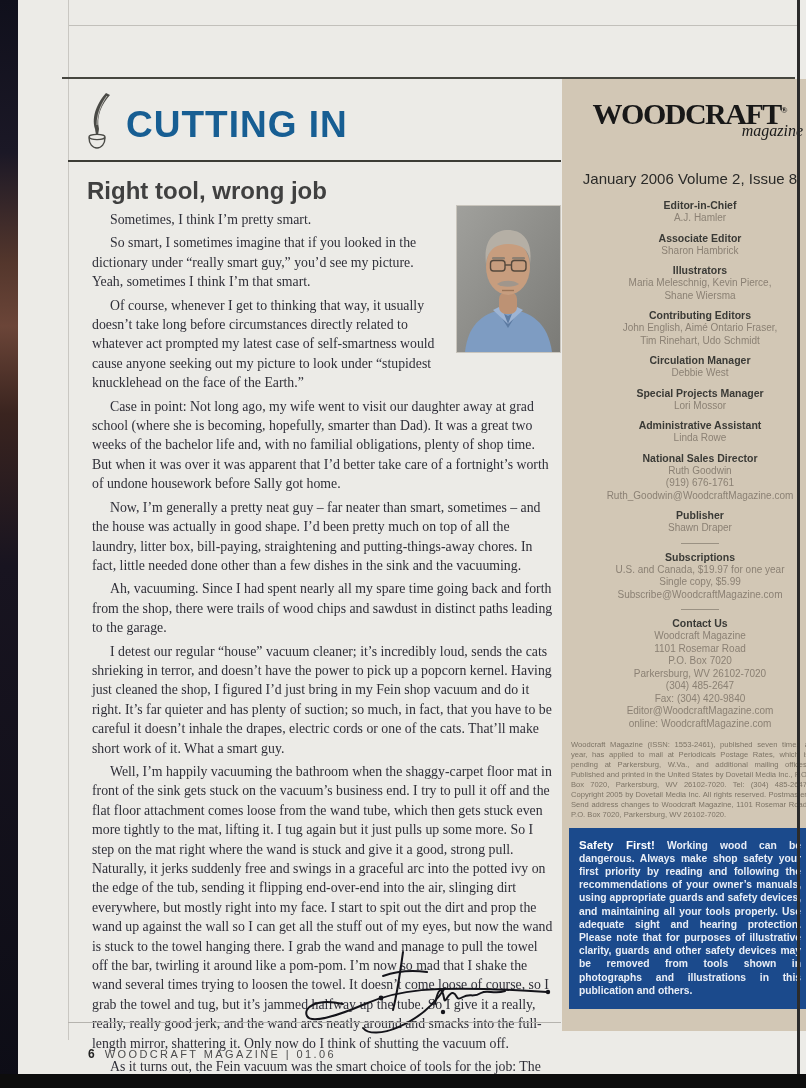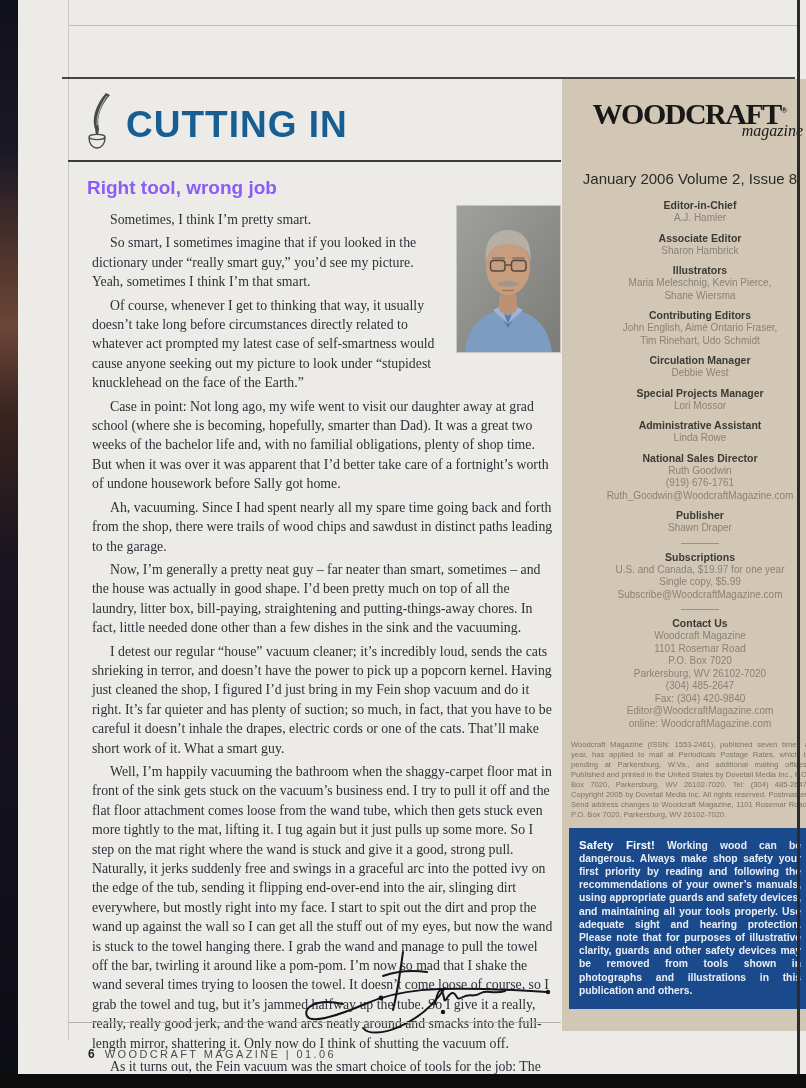--- a/index.html
+++ b/index.html
@@ -16,21 +16,21 @@
   .rule-heavy{position:absolute;left:62px;top:77px;width:733px;height:2px;background:#46463f;}
   .rule-article-bottom{position:absolute;left:68px;top:1022px;width:493px;height:1px;background:#b5b3ae;}
 
   
   .col-header{position:absolute;left:86px;top:92px;display:flex;align-items:flex-start;}
   .quill{width:30px;height:62px;margin-right:10px;}
   .section-title{font-size:37px;font-weight:bold;letter-spacing:1px;color:#175e93;margin-top:12px;}
   .rule-under-header{position:absolute;left:68px;top:160px;width:493px;height:2px;background:#3c3c36;}
 
   
-  .article-title{position:absolute;left:87px;top:177px;font-size:19px;font-weight:bold;color:#8b5cf6;}
+  .article-title{position:absolute;left:87px;top:177px;font-size:24px;font-weight:bold;color:#404040;}
   .article-body{position:absolute;left:88px;top:206px;width:472px;
     font-family:"Liberation Serif","DejaVu Serif",serif;font-size:13.8px;line-height:19.4px;color:#2f2f38;}
   .para{margin:4px;text-indent:18px;}
   .photo-float{float:right;width:103px;height:146px;margin:0 0 8px 14px;
     box-shadow:0 0 0 1px #c9c5bd;background:#8e8e8a;}
   .photo-float svg{display:block;}
   .signature{position:absolute;left:295px;top:946px;}
 
   
   .footer{position:absolute;left:88px;top:1047px;font-size:11px;color:#4c4c4c;letter-spacing:2.4px;}
@@ -113,23 +113,23 @@
     </div>
 
       <p class="para">Sometimes, I think I’m pretty smart.</p>
 
       <p class="para">So smart, I sometimes imagine that if you looked in the dictionary under “really smart guy,” you’d see my picture. Yeah, sometimes I think I’m that smart.</p>
 
       <p class="para">Of course, whenever I get to thinking that way, it usually doesn’t take long before circumstances directly related to whatever act prompted my latest case of self-smartness would cause anyone seeking out my picture to look under “stupidest knucklehead on the face of the Earth.”</p>
 
       <p class="para">Case in point: Not long ago, my wife went to visit our daughter away at grad school (where she is becoming, hopefully, smarter than Dad). It was a great two weeks of the bachelor life and, with no familial obligations, plenty of shop time. But when it was over it was apparent that I’d better take care of a fortnight’s worth of undone housework before Sally got home.</p>
 
+      <p class="para">Now, I’m generally a pretty neat guy – far neater than smart, sometimes – and the house was actually in good shape. I’d been pretty much on top of all the laundry, litter box, bill-paying, straightening and putting-things-away chores. In fact, little needed done other than a few dishes in the sink and the vacuuming.</p>
+
       <p class="para">Ah, vacuuming. Since I had spent nearly all my spare time going back and forth from the shop, there were trails of wood chips and sawdust in distinct paths leading to the garage.</p>
-
-      <p class="para">Now, I’m generally a pretty neat guy – far neater than smart, sometimes – and the house was actually in good shape. I’d been pretty much on top of all the laundry, litter box, bill-paying, straightening and putting-things-away chores. In fact, little needed done other than a few dishes in the sink and the vacuuming.</p>
 
       <p class="para">I detest our regular “house” vacuum cleaner; it’s incredibly loud, sends the cats shrieking in terror, and doesn’t have the power to pick up a popcorn kernel. Having just cleaned the shop, I figured I’d just bring in my Fein shop vacuum and do it right. It’s far quieter and has plenty of suction; so much, in fact, that you have to be careful it doesn’t inhale the drapes, electric cords or one of the cats. That’ll make short work of  it. What a smart guy.</p>
 
       <p class="para">Well, I’m happily vacuuming the bathroom when the shaggy-carpet floor mat in front of the sink gets stuck on the vacuum’s business end. I try to pull it off and the flat floor attachment comes loose from the wand tube, which then gets stuck even more tightly to the mat, lifting it. I tug again but it just pulls up some more. So I step on the mat right where the wand is stuck and give it a good, strong pull. Naturally, it jerks suddenly free and swings in a graceful arc into the potted ivy on the edge of the tub, sending it flipping end-over-end into the air, slinging dirt everywhere, but mostly right into my face. I start to spit out the dirt and prop the wand up against the wall so I can get all the stuff out of my eyes, but now the wand is stuck to the towel hanging there. I grab the wand and manage to pull the towel off the bar, twirling it around like a pom-pom. I’m now so mad that I shake the wand several times trying to loosen the towel. It doesn’t come loose of course, so I grab the towel and tug, but it’s jammed halfway up the tube. So I give it a really, really, really good jerk, and the wand arcs neatly around and smacks into the full-length mirror, shattering it. Only now do I think of shutting the vacuum off.</p>
 
       <p class="para">As it turns out, the Fein vacuum was the smart choice of tools for the job: The crummy house vac would never have been able to clean up that mess before Sally got home.</p>
     </div>
 
   <div class="signature">
     <svg viewBox="0 0 265 90" width="265" height="90">

